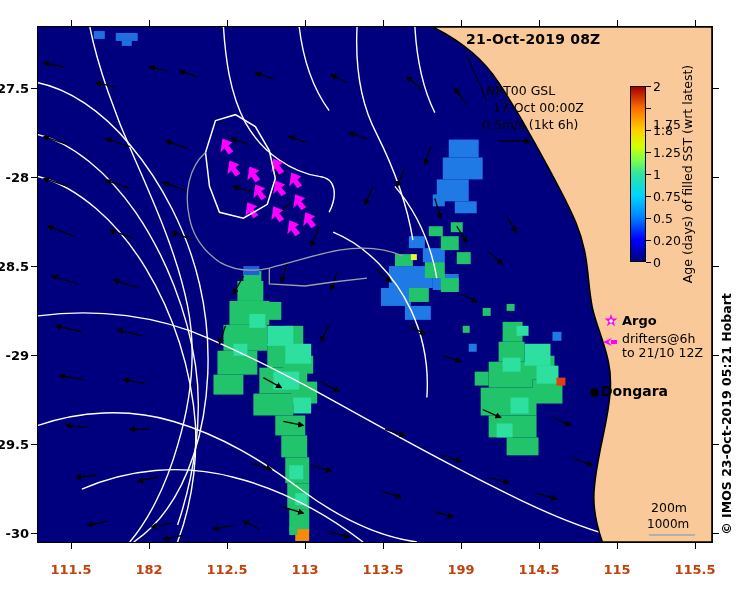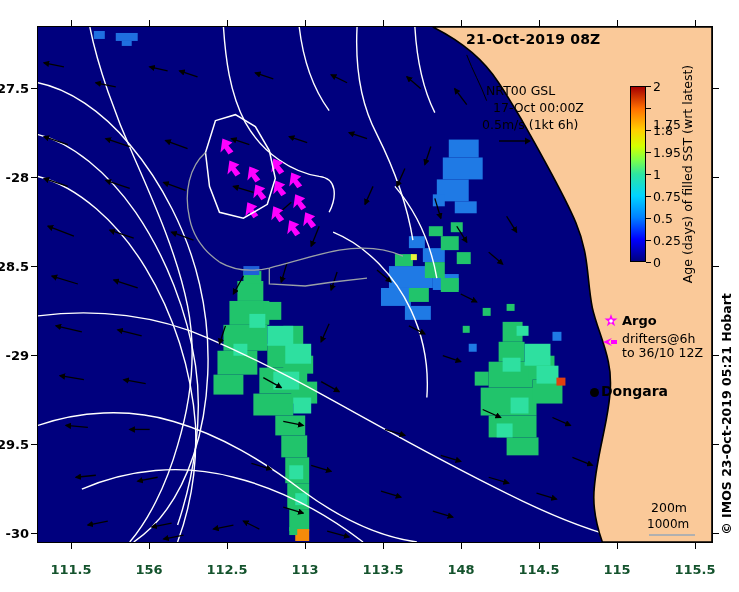--- a/index.html
+++ b/index.html
@@ -16,21 +16,21 @@
   
   .layer{position:absolute;left:0;top:0;width:100%;height:100%;}
   svg.layer{overflow:visible;}
 
   
   .tick{position:absolute;background:#000;}
   .xtick{width:1px;height:6px;top:543px;}
   .ytick{height:1px;width:6px;left:31px;}
   .xtick-top{width:1px;height:6px;top:20px;}
   .ytick-right{height:1px;width:6px;left:713px;}
-  .xlabel{position:absolute;top:562px;font-size:13px;font-weight:bold;color:#14532d;
+  .xlabel{position:absolute;top:562px;font-size:13px;font-weight:bold;color:#c2410c;
           transform:translateX(-50%);white-space:nowrap;}
   .ylabel{position:absolute;left:29px;font-size:13px;font-weight:bold;color:#000;
           transform:translate(-100%,-50%);white-space:nowrap;}
 
   
   .maptext{position:absolute;color:#000;white-space:nowrap;}
   #title-date{left:466px;top:31px;font-size:14px;font-weight:bold;letter-spacing:.2px;}
   #ann-1{left:486px;top:83px;font-size:12.5px;}
   #ann-2{left:486px;top:100px;font-size:12.5px;margin-left:7px;}
   #ann-3{left:482px;top:117px;font-size:12.5px;}
@@ -338,45 +338,45 @@
              L4.4,7.5 L0.5,4.6 L5.4,4.6 Z" fill="#ff00ff"></path>
     <circle cx="7" cy="7" r="1.8" fill="#ffffff"></circle>
   </svg>
   <div class="maptext" id="legend-argo">Argo</div>
 
   <svg class="legend-glyph" style="left:602px;top:336px;width:16px;height:12px;" viewBox="0 0 16 12">
     <path d="M 1,6 l 9,4 -3.5,-4 3.5,-4 z" fill="#ff00ff"></path>
     <rect x="9" y="4" width="6" height="4" fill="#ff00ff"></rect>
   </svg>
   <div class="maptext" id="legend-drift-1">drifters@6h</div>
-  <div class="maptext" id="legend-drift-2">to 36/10 12Z</div>
+  <div class="maptext" id="legend-drift-2">to 21/10 12Z</div>
 
   <div class="maptext" id="scale-200">200m</div>
   <div class="maptext" id="scale-1000">1000m</div>
   <div id="scale-rule"></div>
 
   <div id="cbar"></div>
   <div id="cbar-title">Age (days) of filled SST (wrt latest)</div>
 
   <div class="cbtick" style="top:262px;"></div>
   <div class="cbtick" style="top:240px;"></div>
   <div class="cbtick" style="top:218px;"></div>
   <div class="cbtick" style="top:196px;"></div>
   <div class="cbtick" style="top:174px;"></div>
   <div class="cbtick" style="top:152px;"></div>
   <div class="cbtick" style="top:130px;"></div>
   <div class="cbtick" style="top:108px;"></div>
   <div class="cbtick" style="top:86px;"></div>
 
   <div class="cblabel" style="top:262px;">0</div>
-  <div class="cblabel" style="top:240px;">0.25</div>
+  <div class="cblabel" style="top:240px;">0.20</div>
   <div class="cblabel" style="top:218px;">0.5</div>
   <div class="cblabel" style="top:196px;">0.75</div>
   <div class="cblabel" style="top:174px;">1</div>
-  <div class="cblabel" style="top:152px;">1.95</div>
+  <div class="cblabel" style="top:152px;">1.25</div>
   <div class="cblabel" style="top:130px;">1.8</div>
   <div class="cblabel" style="top:108px;margin-top:16px;">1.75</div>
   <div class="cblabel" style="top:86px;">2</div>
 
   <div class="tick xtick" style="left:71px;"></div>
   <div class="tick xtick" style="left:149px;"></div>
   <div class="tick xtick" style="left:227px;"></div>
   <div class="tick xtick" style="left:305px;"></div>
   <div class="tick xtick" style="left:383px;"></div>
   <div class="tick xtick" style="left:461px;"></div>
@@ -388,25 +388,25 @@
   <div class="tick xtick-top" style="left:149px;"></div>
   <div class="tick xtick-top" style="left:227px;"></div>
   <div class="tick xtick-top" style="left:305px;"></div>
   <div class="tick xtick-top" style="left:383px;"></div>
   <div class="tick xtick-top" style="left:461px;"></div>
   <div class="tick xtick-top" style="left:539px;"></div>
   <div class="tick xtick-top" style="left:617px;"></div>
   <div class="tick xtick-top" style="left:695px;"></div>
 
   <div class="xlabel" style="left:71px;">111.5</div>
-  <div class="xlabel" style="left:149px;">156</div>
+  <div class="xlabel" style="left:149px;">182</div>
   <div class="xlabel" style="left:227px;">112.5</div>
   <div class="xlabel" style="left:305px;">113</div>
   <div class="xlabel" style="left:383px;text-align:right;">113.5</div>
-  <div class="xlabel" style="left:461px;">148</div>
+  <div class="xlabel" style="left:461px;">199</div>
   <div class="xlabel" style="left:539px;">114.5</div>
   <div class="xlabel" style="left:617px;">115</div>
   <div class="xlabel" style="left:695px;">115.5</div>
 
   <div class="tick ytick" style="top:88px;"></div>
   <div class="tick ytick" style="top:177px;"></div>
   <div class="tick ytick" style="top:266px;"></div>
   <div class="tick ytick" style="top:355px;"></div>
   <div class="tick ytick" style="top:444px;"></div>
   <div class="tick ytick" style="top:533px;"></div>

